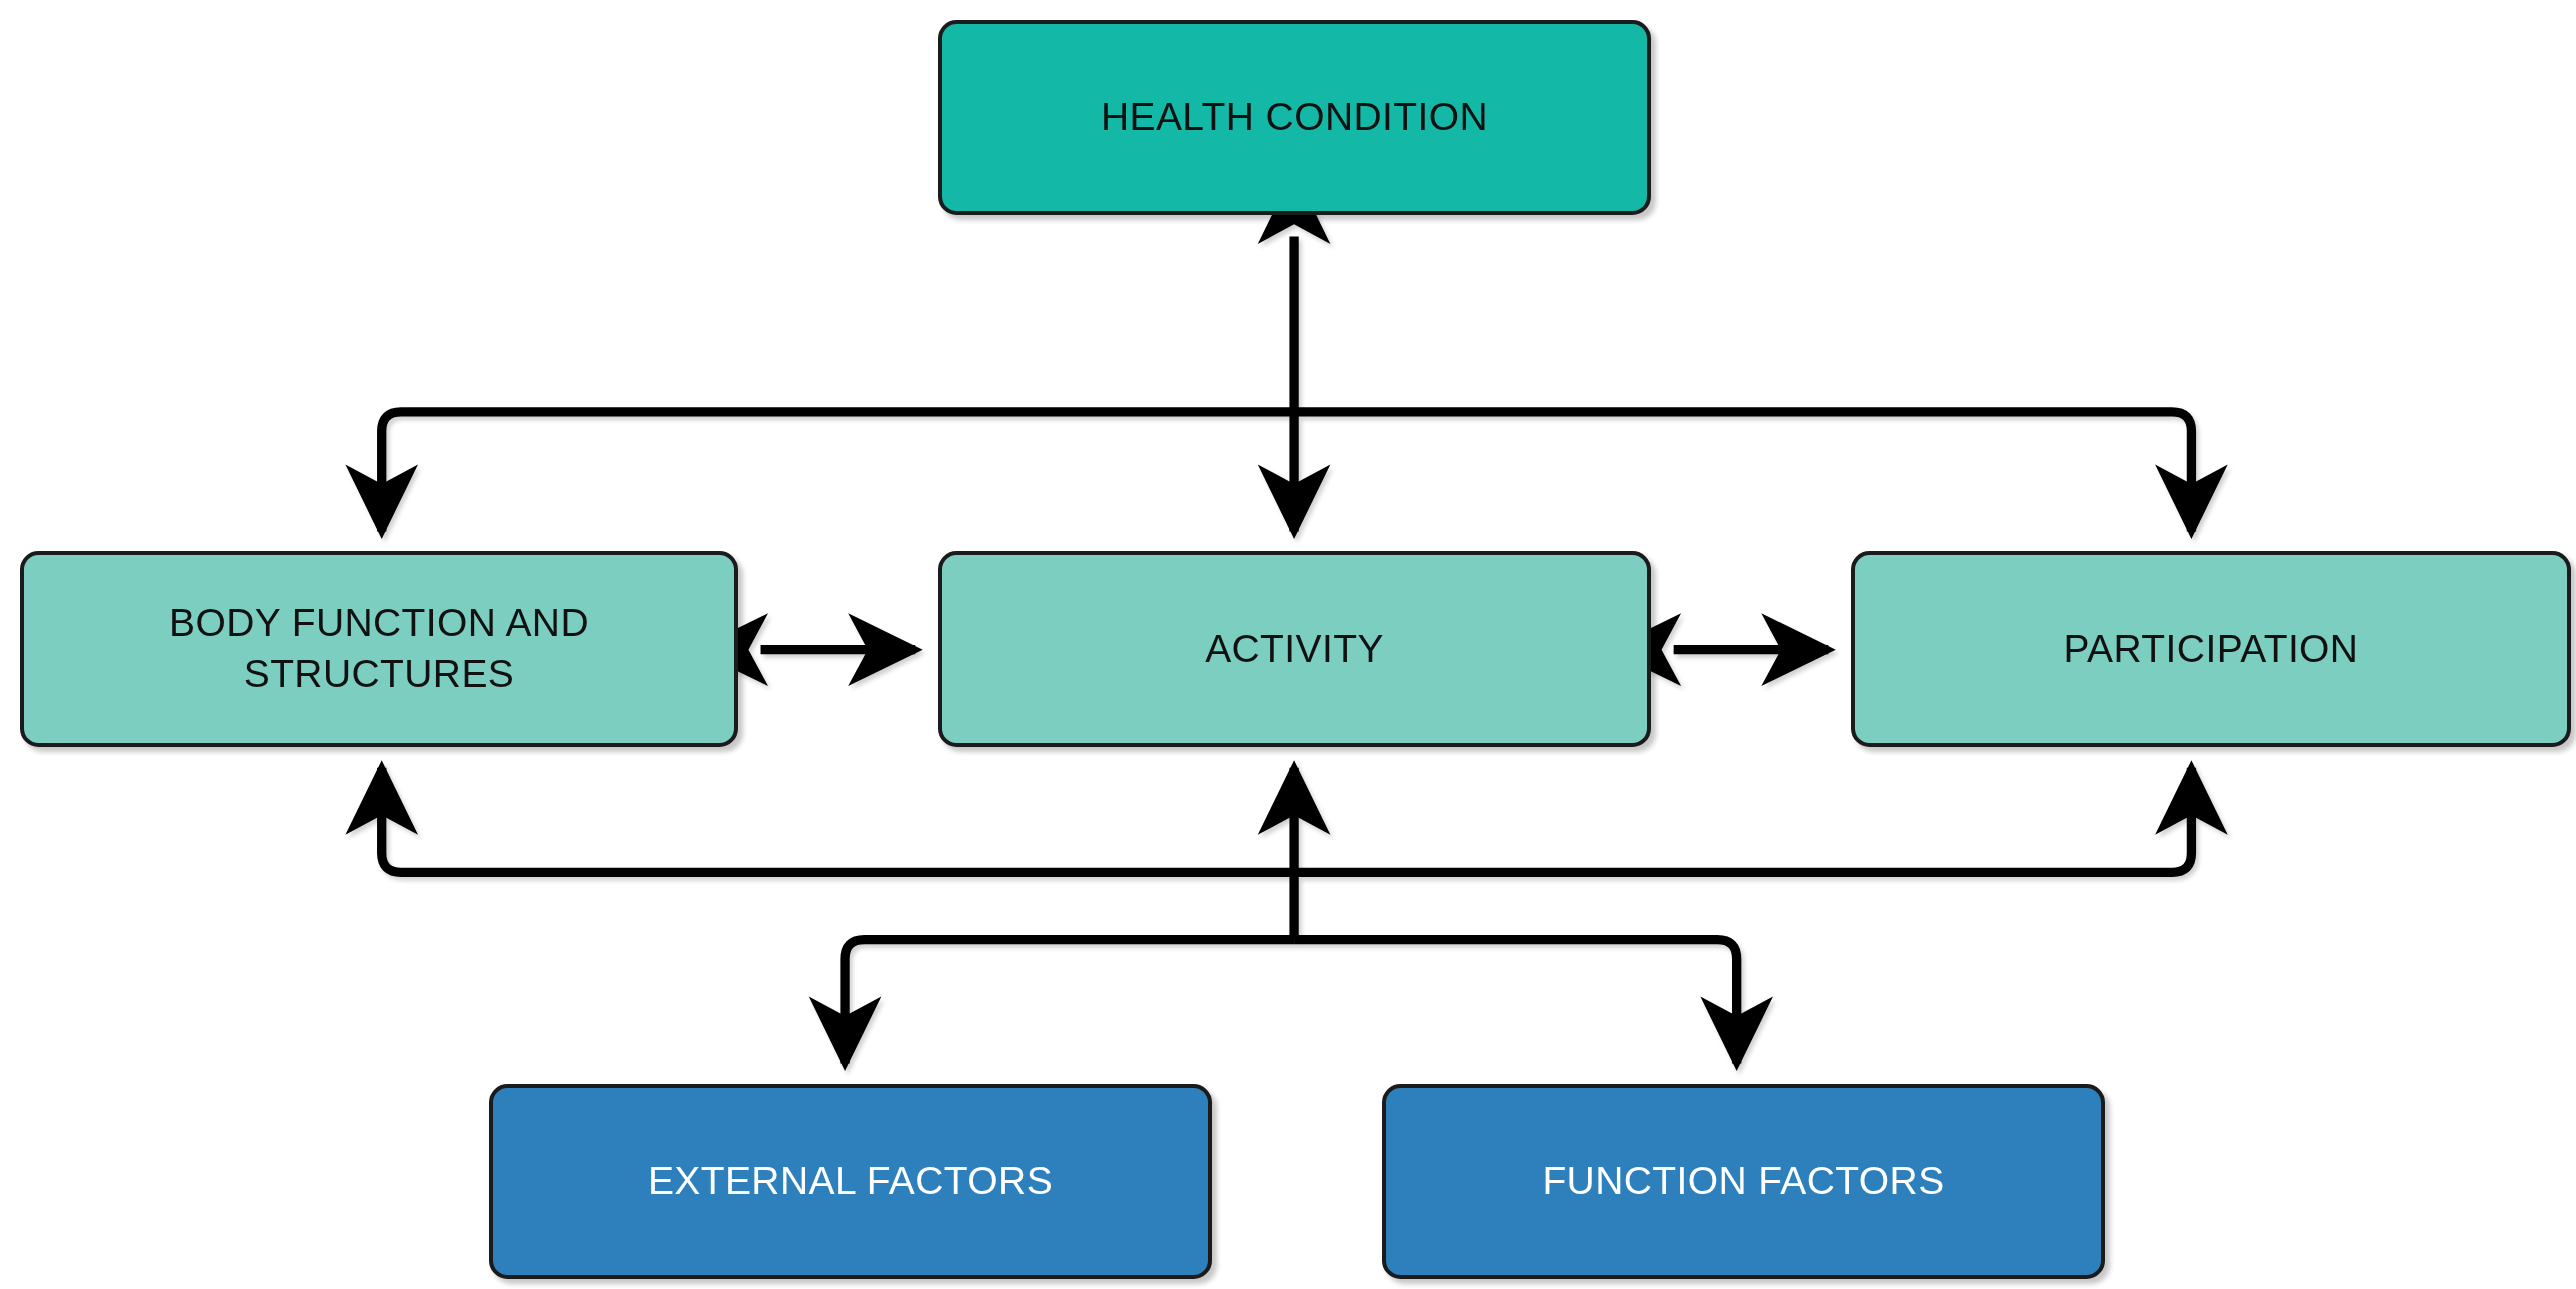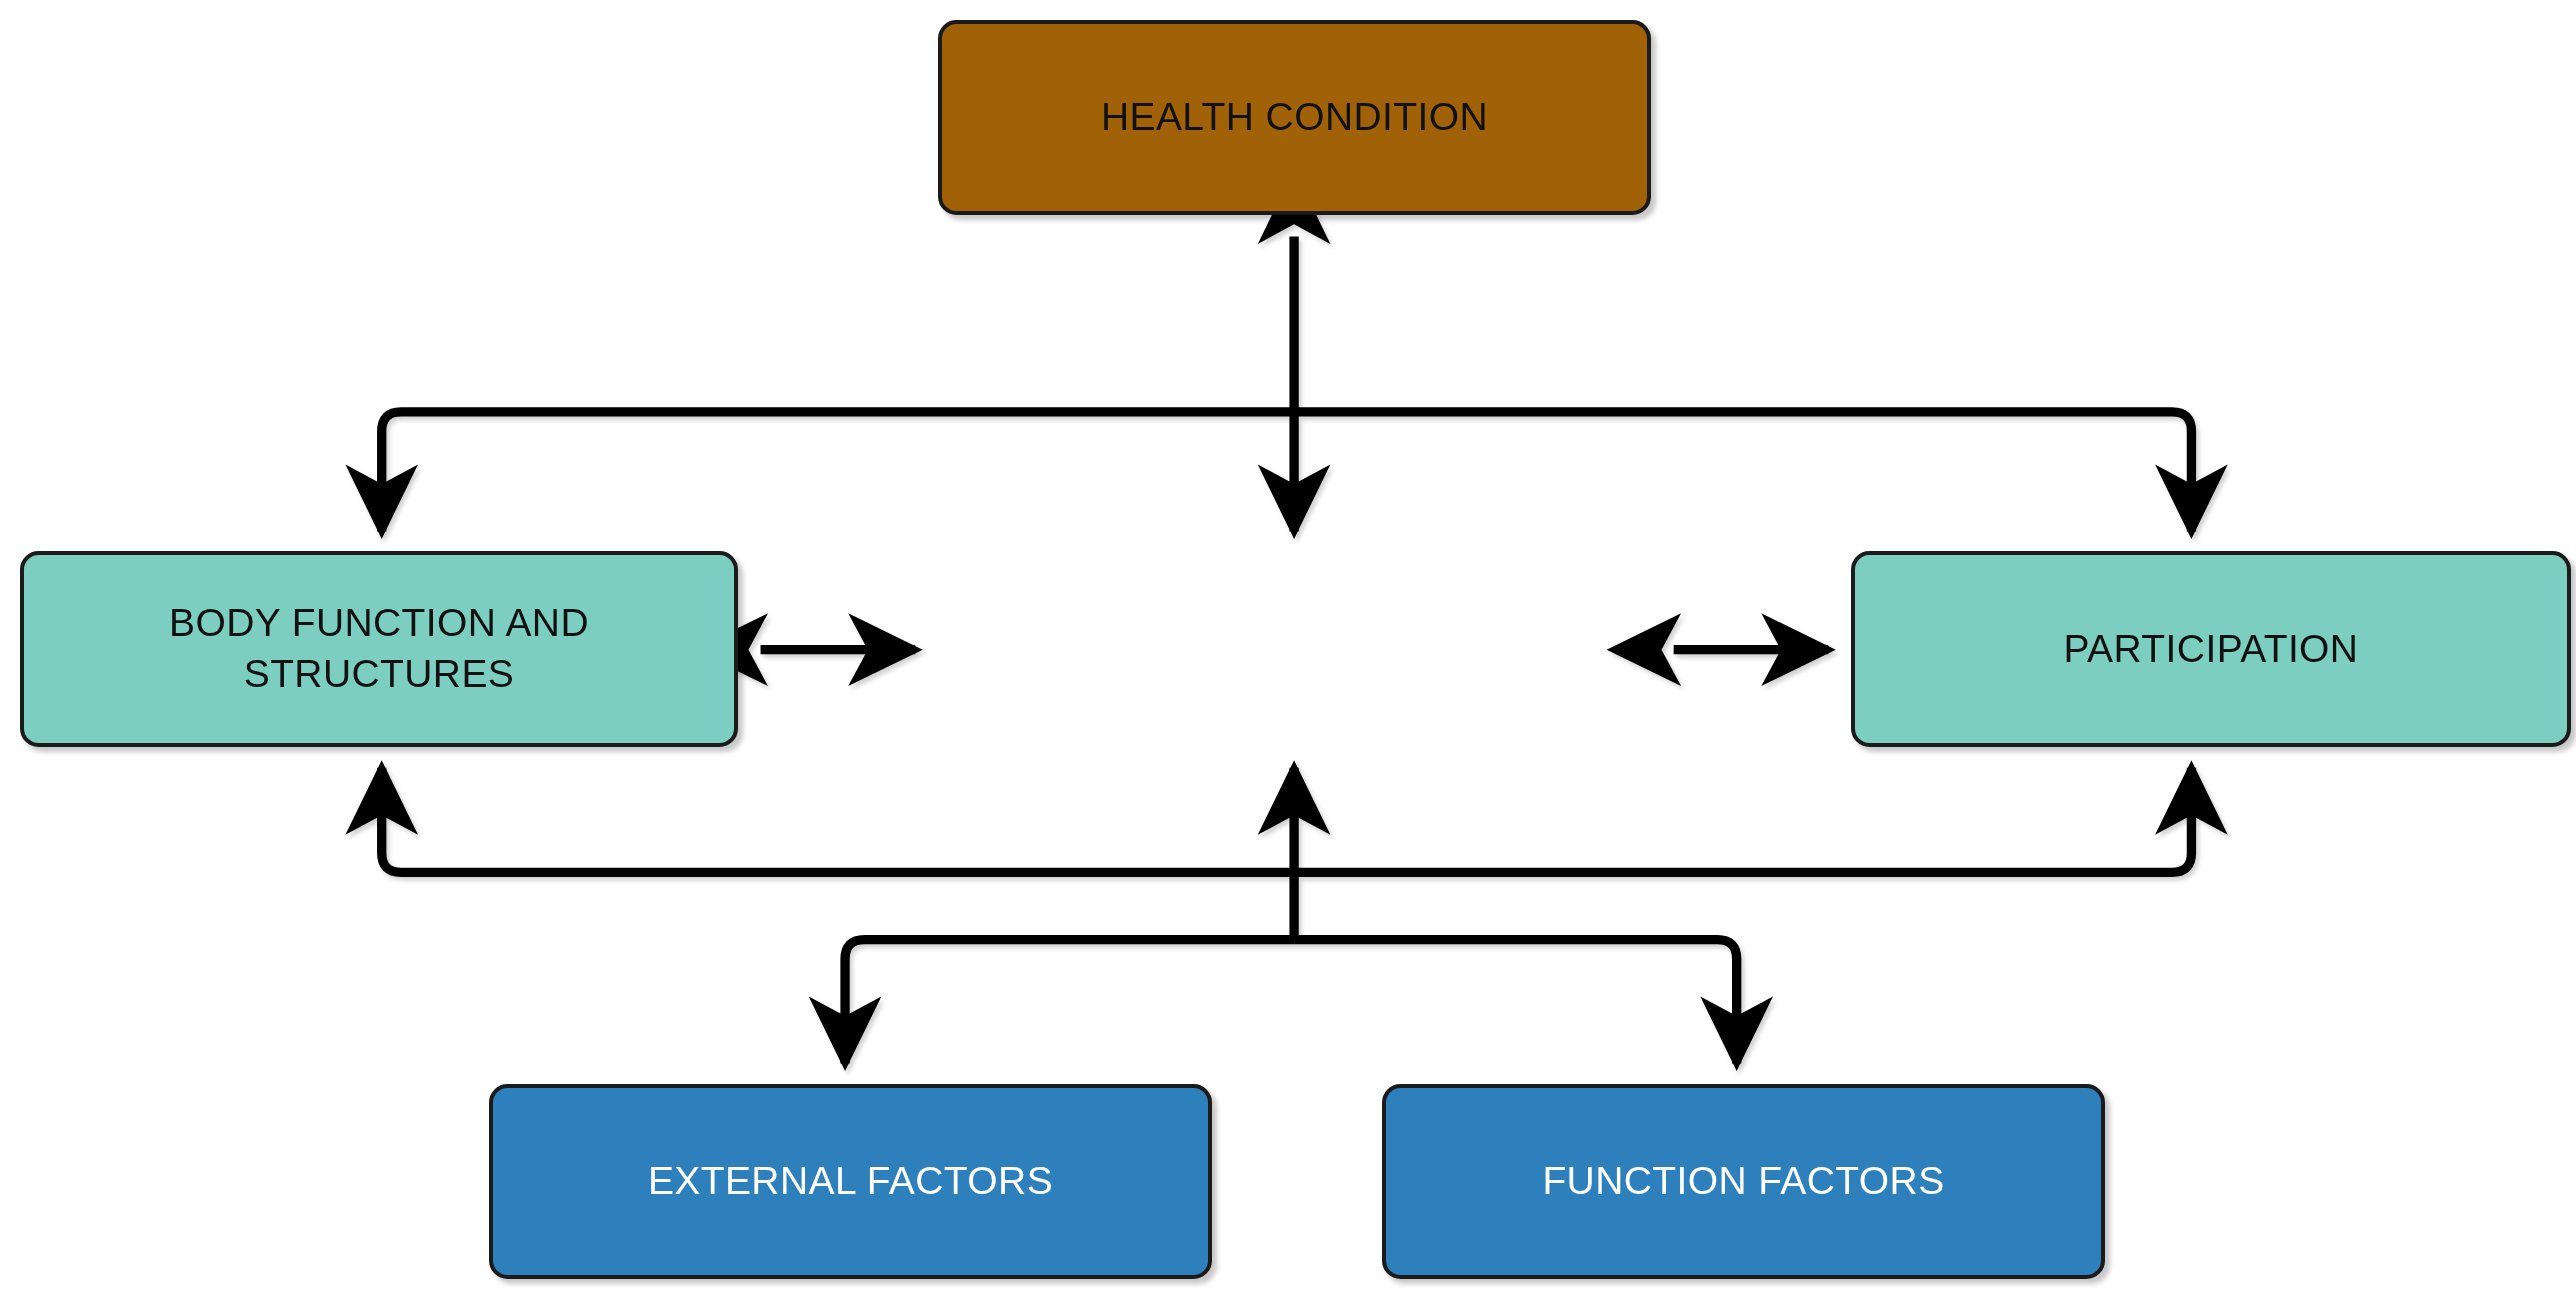--- a/index.html
+++ b/index.html
@@ -36,21 +36,21 @@
     box-shadow: 4.3px 5px 5px rgba(0,0,0,0.22);
   }
   .node-label {
     font-size: 39px;
     line-height: 1.30;
     letter-spacing: 0.4px;
     font-weight: 400;
     white-space: pre-line;
     padding: 0 15.8px;
   }
-  .fill-health   { background: #a16207; }
+  .fill-health   { background: #14b8a6; }
   .fill-teal     { background: #7ccec0; }
   .fill-blue     { background: #2e80bd; }
   .text-dark     { color: #111111; }
   .text-light    { color: #ffffff; }
 </style>
 </head>
 <body>
 
 <div id="diagram-root">
 
@@ -89,20 +89,23 @@
 
   <div class="node-box fill-health" style="left:938px; top:20px; width:713px; height:195px;">
     <span class="node-label text-dark">HEALTH CONDITION</span>
   </div>
 
   <div class="node-box fill-teal" style="left:20px; top:551px; width:718px; height:196px;">
     <span class="node-label text-dark">BODY FUNCTION AND
 STRUCTURES</span>
   </div>
 
+  <div class="node-box fill-teal" style="left:938px; top:551px; width:713px; height:196px;">
+    <span class="node-label text-dark">ACTIVITY</span>
+  </div>
 
   <div class="node-box fill-blue" style="left:489px; top:1084px; width:723px; height:195px;">
     <span class="node-label text-light">EXTERNAL FACTORS</span>
   </div>
 
   <div class="node-box fill-teal" style="left:1851px; top:551px; width:720px; height:196px;">
     <span class="node-label text-dark">PARTICIPATION</span>
   </div>
 
   <div class="node-box fill-blue" style="left:1382px; top:1084px; width:723px; height:195px;">

